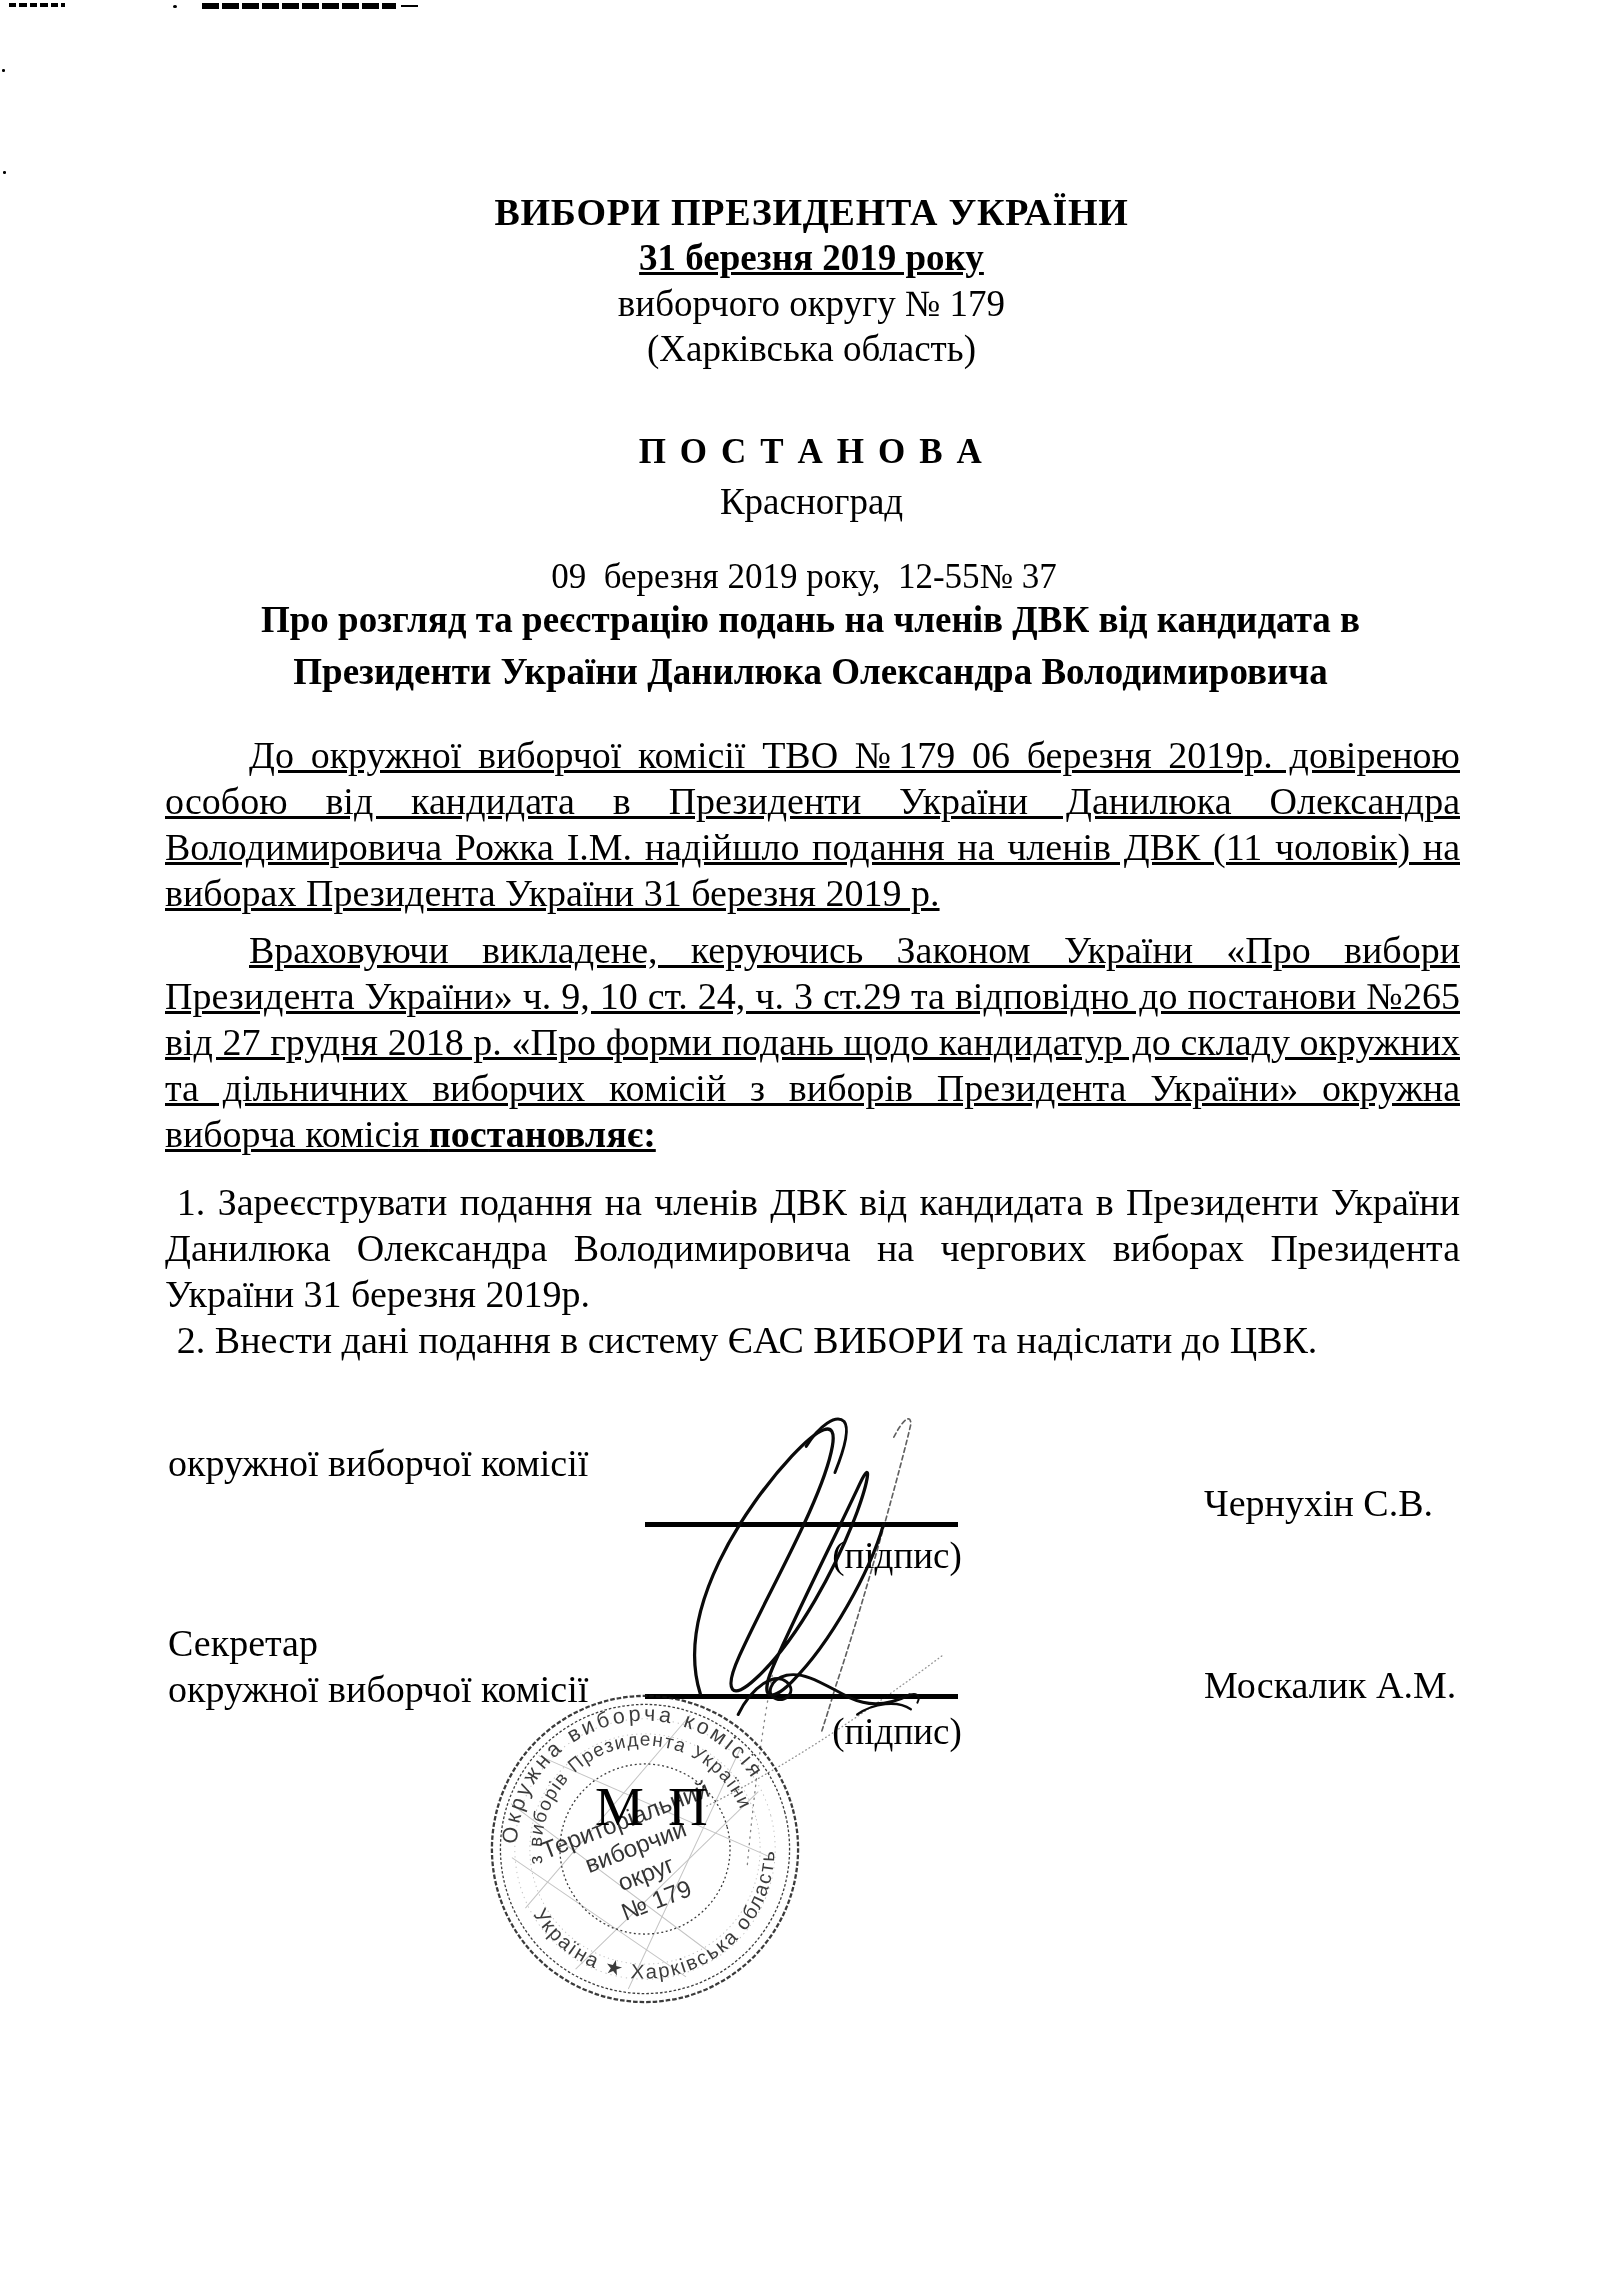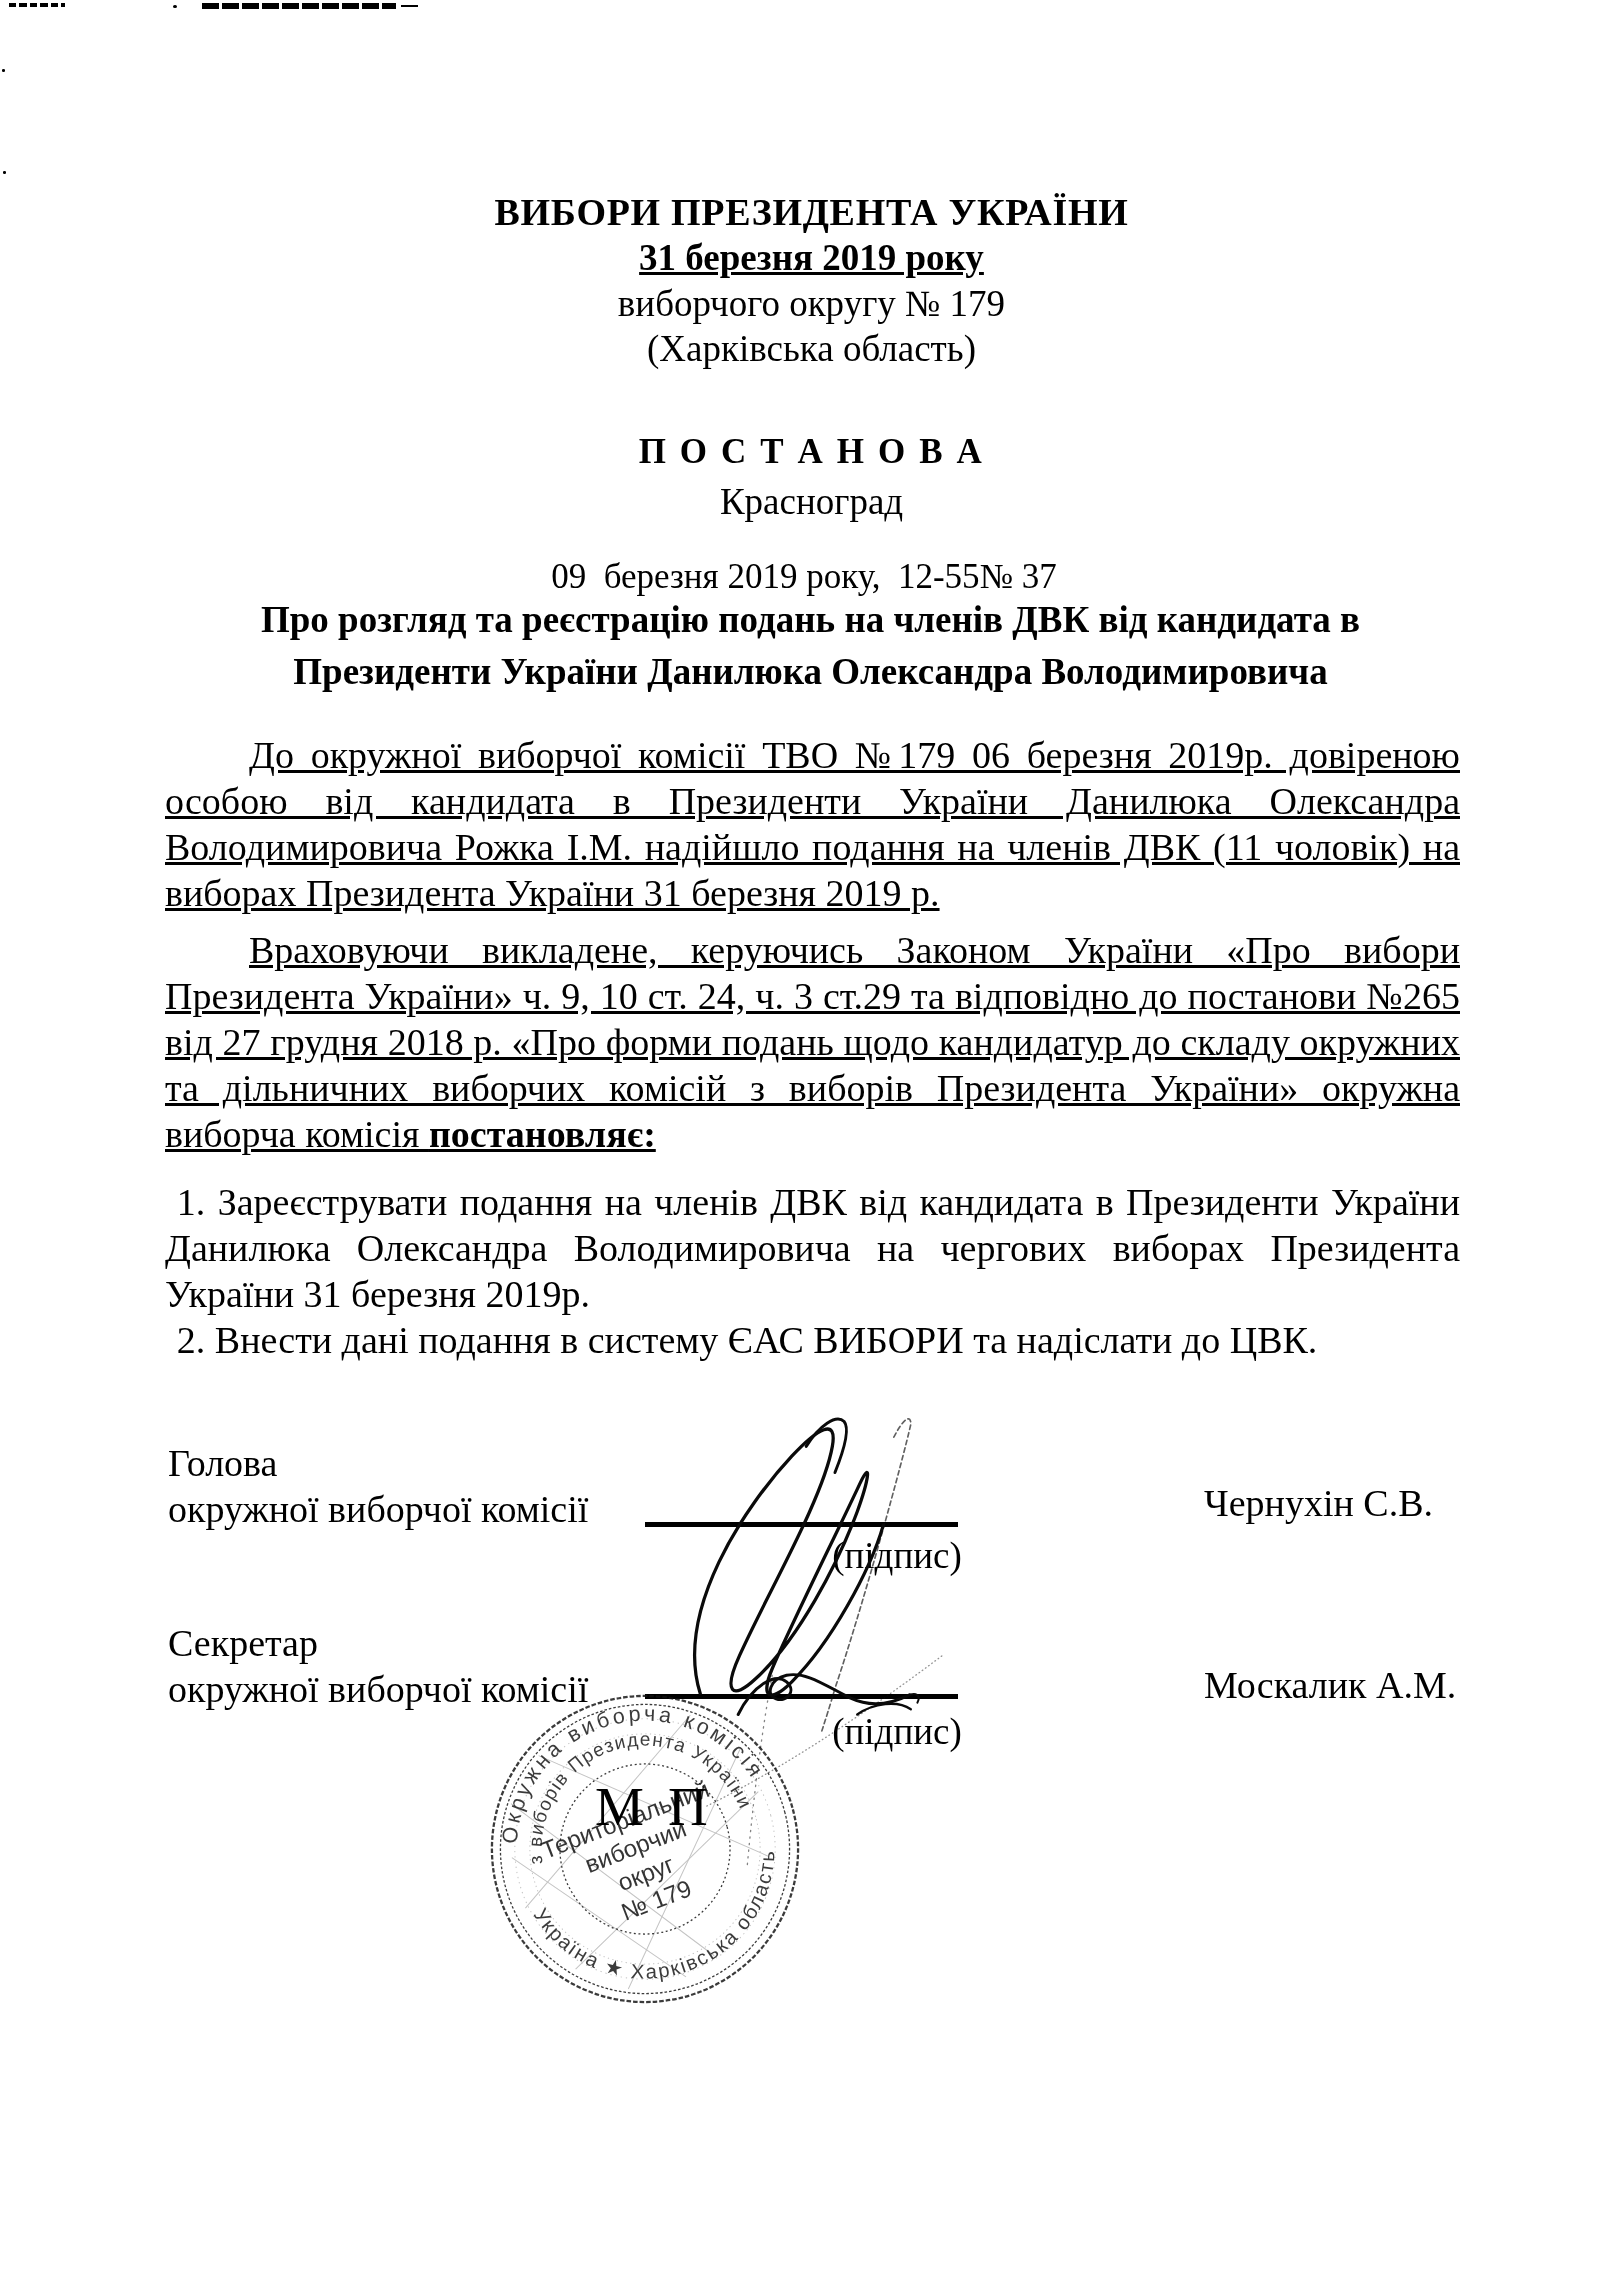--- a/index.html
+++ b/index.html
@@ -90,21 +90,20 @@
   <div class="content">
     <p class="para"><span>До окружної виборчої комісії ТВО №179 06 березня 2019р. довіреною особою від кандидата в Президенти України Данилюка Олександра Володимировича Рожка І.М. надійшло подання на членів ДВК (11 чоловік) на виборах Президента України 31 березня 2019 р.</span></p>
     <p class="para"><span>Враховуючи викладене, керуючись Законом України «Про вибори Президента України» ч. 9, 10 ст. 24, ч. 3 ст.29  та відповідно до постанови №265 від 27 грудня 2018 р. «Про форми подань щодо кандидатур до складу окружних та дільничних виборчих комісій з виборів Президента України» окружна виборча комісія </span><b>постановляє:</b></p>
     <div class="list">
       <p class="item">1. Зареєструвати подання на членів ДВК від кандидата в Президенти України Данилюка Олександра Володимировича на чергових виборах Президента України 31 березня 2019р.</p>
       <p class="item">2. Внести дані подання в систему ЄАС ВИБОРИ та надіслати до ЦВК.</p>
     </div>
   </div>
 
   <div class="sig-role" style="top:1440px;">
-    <div>Голова</div>
     <div>окружної виборчої комісії</div>
   </div>
   <div class="sig-line" style="top:1522px;"></div>
   <div class="sig-caption" style="top:1534px;">(підпис)</div>
   <div class="sig-name" style="top:1481px;">Чернухін С.В.</div>
 
   <div class="sig-role" style="top:1620px;">
     <div>Секретар</div>
     <div>окружної виборчої комісії</div>
   </div>

